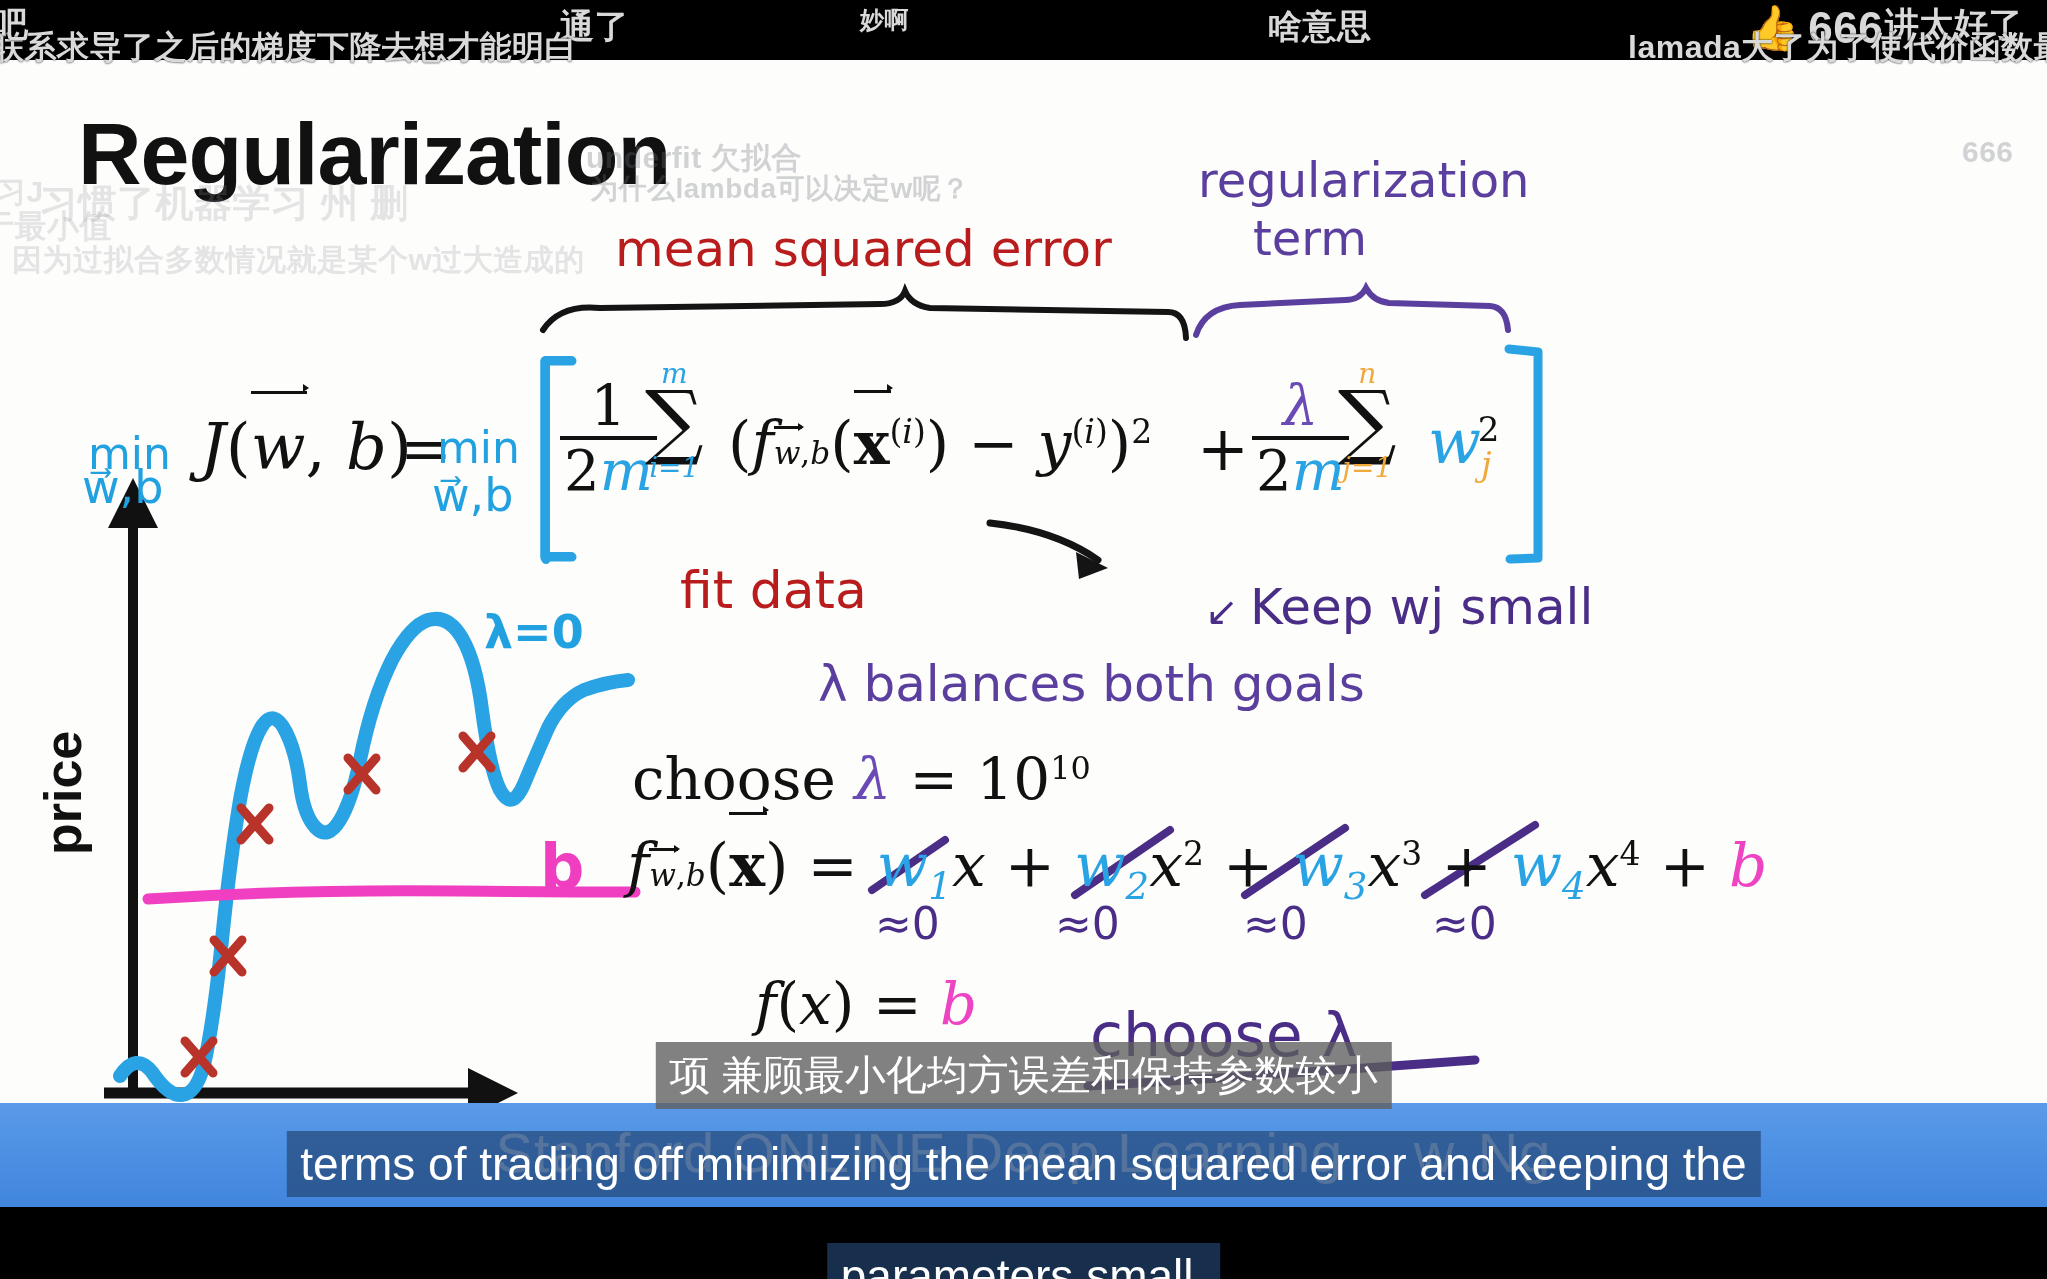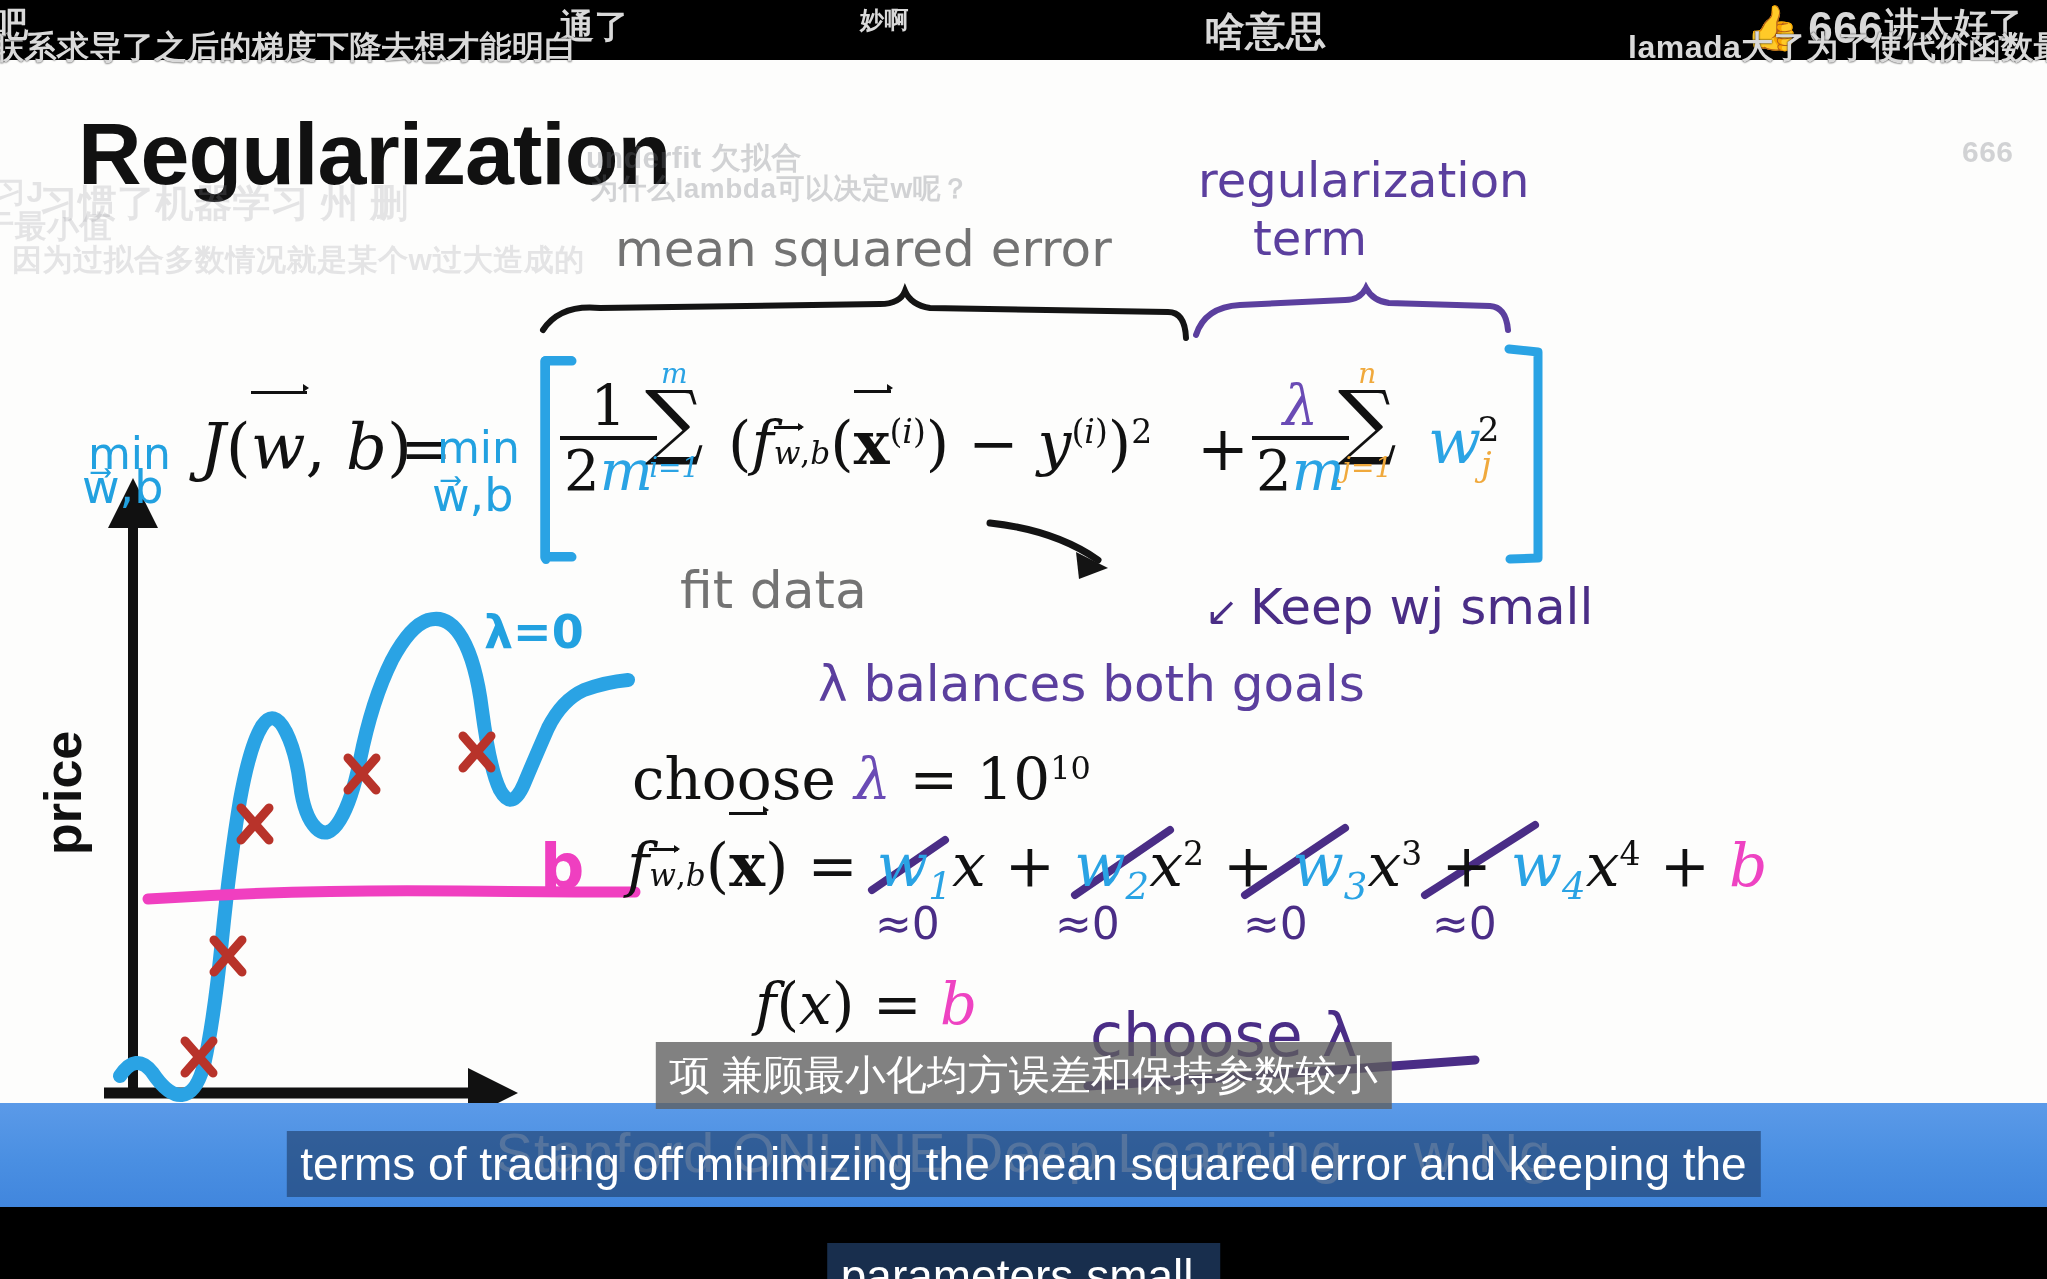--- a/index.html
+++ b/index.html
@@ -33,21 +33,21 @@
     font-family:"Liberation Sans", sans-serif;
     font-size:88px; font-weight:700; color:#111; letter-spacing:-1px;
   }
 
   
   .hand {
     position:absolute; white-space:nowrap;
     font-family:"DejaVu Sans", sans-serif;
     font-weight:500;
   }
-  .hand.black  { color:#737373; }
+  .hand.black  { color:#b91c1c; }
   .hand.purple { color:#5b3f9e; }
   .hand.dpurple{ color:#4a2d86; }
   .hand.blue   { color:#22a1e0; }
   .hand.pink   { color:#ef3fc0; }
 
   
   .math {
     position:absolute; white-space:nowrap;
     font-family:"DejaVu Serif", serif;
     color:#111;
@@ -268,21 +268,21 @@
         <div class="dm faint" style="left: -4px; top: 112px; font-size: 30px;"><span>习J</span></div>
         <div class="dm faint" style="left: -18px; top: 145px; font-size: 32px;"><span>于最小值</span></div>
         <div class="dm faint" style="left: 12px; top: 180px; font-size: 30px;"><span>因为过拟合多数情况就是某个w过大造成的</span></div>
         <div class="dm faint" style="left: 40px; top: 118px; font-size: 38px;"><span>习惯了机器学习  州  删</span></div>
       </div>
   </div>
 
   <div id="top-danmaku" style="position:absolute; left:0; top:0; width:2047px; height:60px; background:#000;">
       <div class="dm onblack" style="left: 560px; top: 4px; font-size: 34px;"><span>通了</span></div>
       <div class="dm onblack" style="left: 860px; top: 4px; font-size: 24px;"><span>妙啊</span></div>
-      <div class="dm onblack" style="left: 1205px; top: 4px; font-size: 40px;"><span>啥意思</span></div>
+      <div class="dm onblack" style="left: 1268px; top: 4px; font-size: 34px;"><span>啥意思</span></div>
       <div class="dm onblack" style="left: 1745px; top: 2px; font-size: 44px;"><span class="thumb" style="margin-right: 8px;">👍</span><span>666</span></div>
       <div class="dm onblack" style="left: 1885px; top: 2px; font-size: 34px;"><span>讲太好了</span></div>
       <div class="dm onblack" style="left: -8px; top: 26px; font-size: 32px;"><span>联系求导了之后的梯度下降去想才能明白</span></div>
       <div class="dm onblack" style="left: 1628px; top: 26px; font-size: 32px;"><span>lamada大了为了使代价函数最小就</span></div>
       <div class="dm onblack" style="left: -6px; top: 2px; font-size: 34px;"><span>吧</span></div>
     </div>
 
   <div id="blackbottom"></div>
 
   <div id="bluebar"></div>

